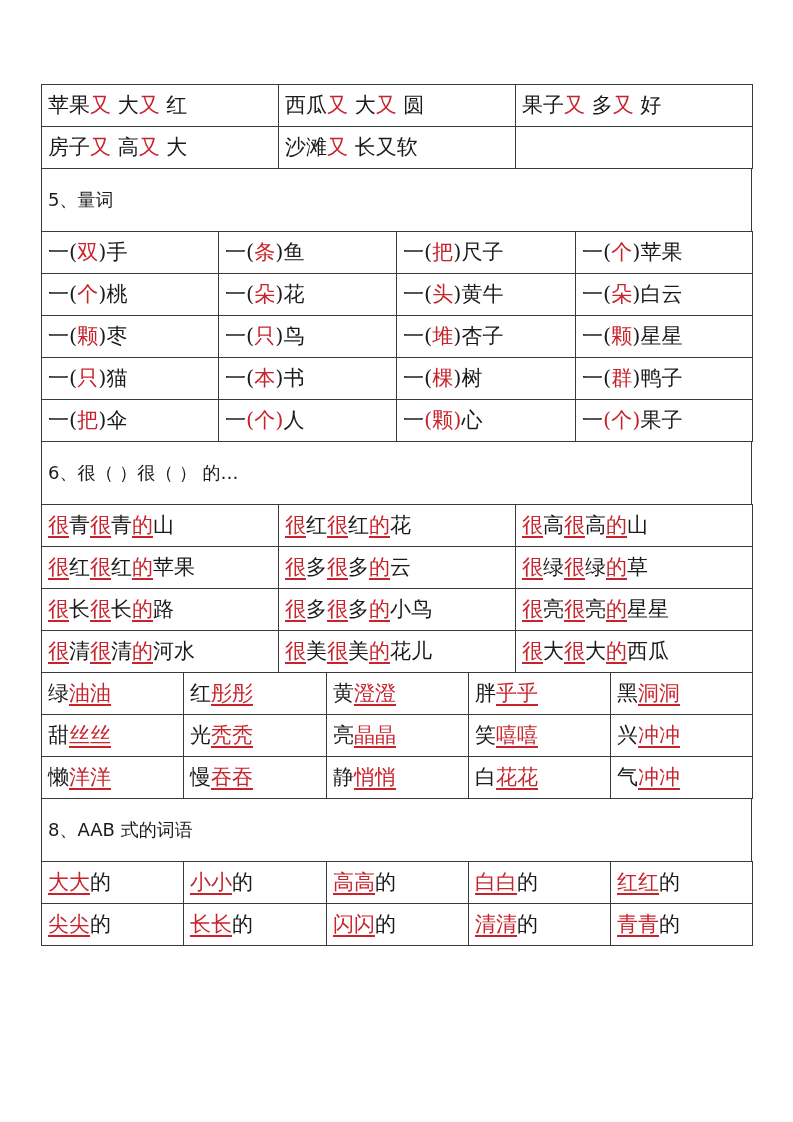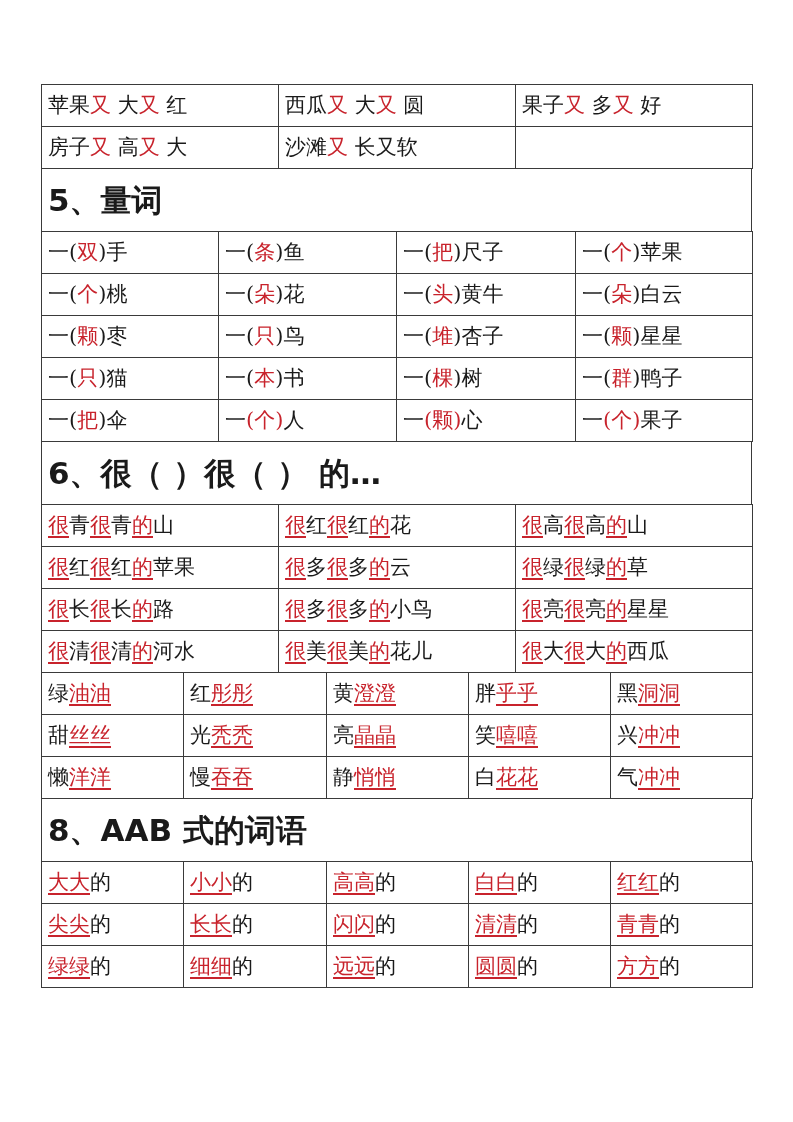--- a/index.html
+++ b/index.html
@@ -4,21 +4,21 @@
 <style>
   html, body { margin: 0; padding: 0; background: #ffffff; }
   body { width: 793px; height: 1122px; position: relative; overflow: hidden;
          font-family: "DejaVu Serif", "Liberation Serif", serif; color: #1a1a1a; }
   .doc { position: absolute; left: 41px; top: 48px; width: 711px; }
   table { border-collapse: collapse; width: 711px; table-layout: fixed; margin-top: 36px; }
   td { border: 1px solid #3a3a3a; padding: 0 0 0 6px; font-size: 21px; line-height: 1;
        white-space: nowrap; overflow: hidden; vertical-align: middle; }
   .t + .t { margin-top: -1px; }
   .r42 td { height: 41px; }
-  .hdr td { height: 62px; font-size: 31px; font-weight: bold; padding-left: 6px;
+  .hdr td { height: 62px; font-size: 18px; font-weight: normal; padding-left: 6px;
             font-family: "DejaVu Sans", "Liberation Sans", sans-serif; }
   .red { color: #c8232c; }
   .ul { color: #c8232c; text-decoration: underline; text-decoration-color: #c8232c;
         text-underline-offset: 4px; text-decoration-thickness: 1.5px; }
   .blk { color: #1a1a1a; }
 </style>
 </head>
 <body>
 
 <div class="doc">
@@ -184,22 +184,15 @@
           <td><span class="ul">白白</span><span class="blk">的</span></td>
           <td><span class="ul">红红</span><span class="blk">的</span></td>
         </tr>
         <tr class="r42">
           <td><span class="ul">尖尖</span><span class="blk">的</span></td>
           <td><span class="ul">长长</span><span class="blk">的</span></td>
           <td><span class="ul">闪闪</span><span class="blk">的</span></td>
           <td><span class="ul">清清</span><span class="blk">的</span></td>
           <td><span class="ul">青青</span><span class="blk">的</span></td>
         </tr>
-        <tr class="r42">
-          <td><span class="ul">绿绿</span><span class="blk">的</span></td>
-          <td><span class="ul">细细</span><span class="blk">的</span></td>
-          <td><span class="ul">远远</span><span class="blk">的</span></td>
-          <td><span class="ul">圆圆</span><span class="blk">的</span></td>
-          <td><span class="ul">方方</span><span class="blk">的</span></td>
-        </tr>
       </tbody>
   </table>
 </div>
 
 </body></html>

